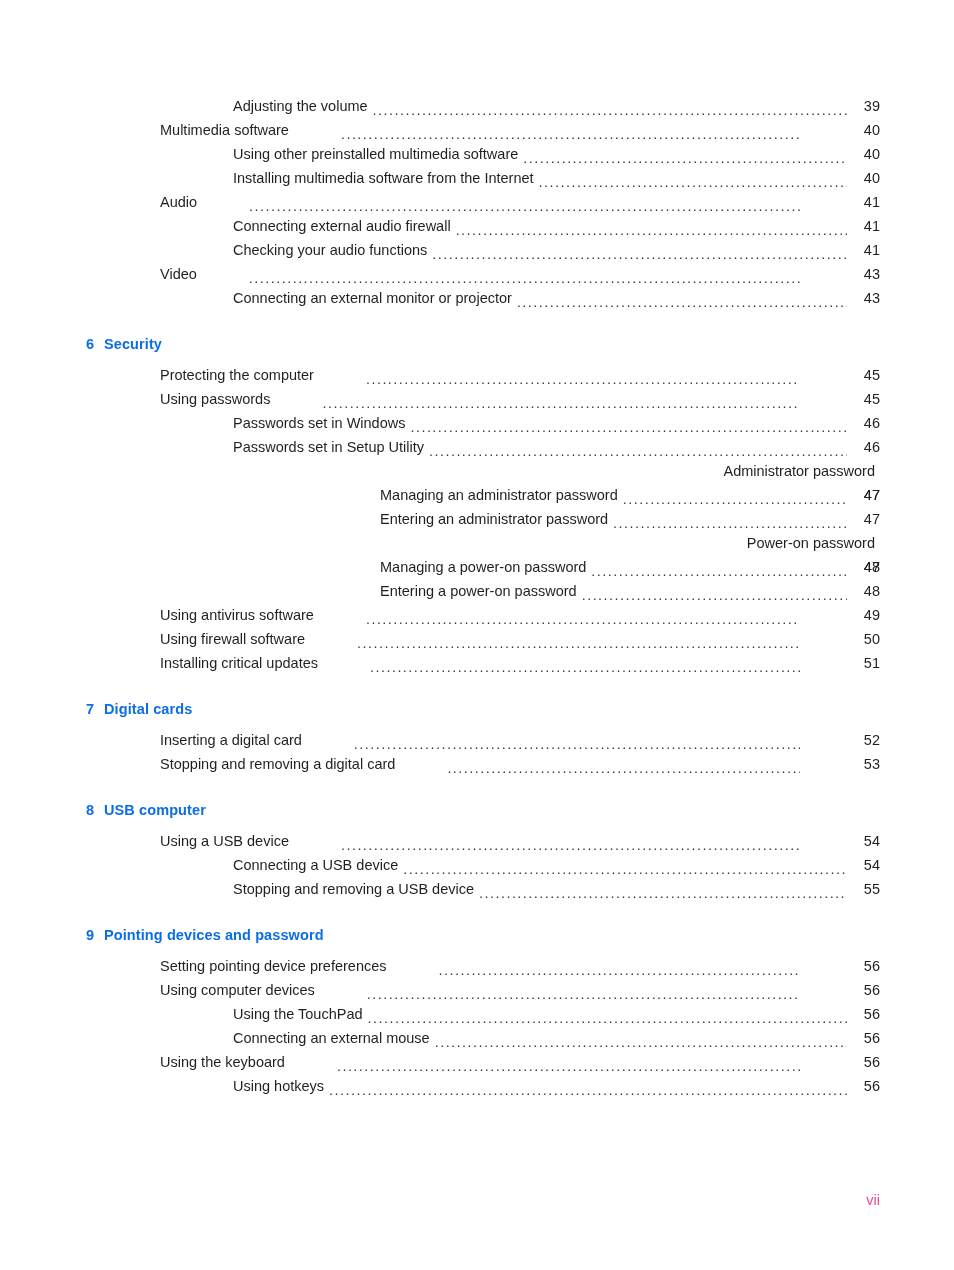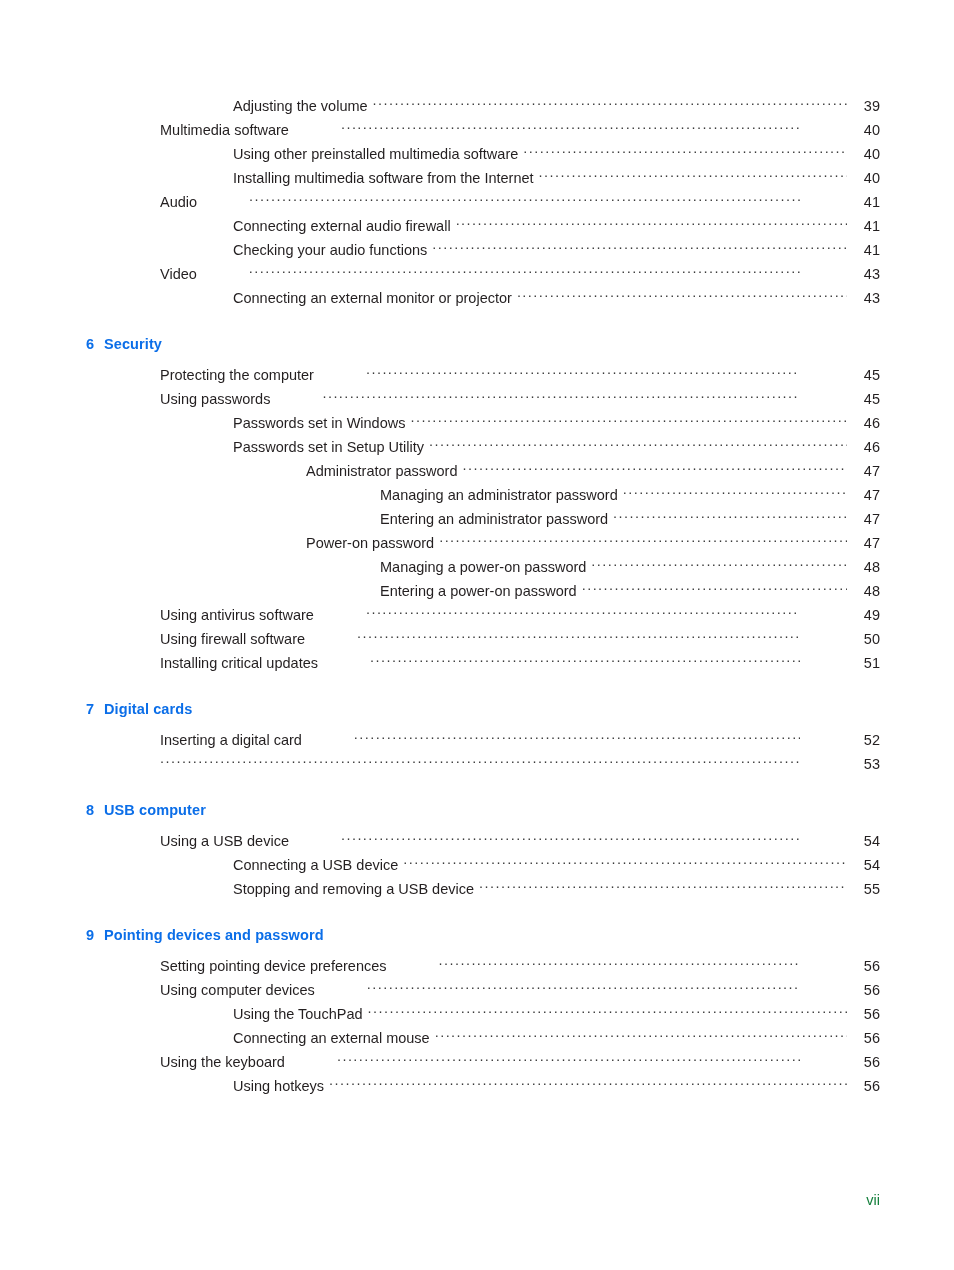--- a/index.html
+++ b/index.html
@@ -47,21 +47,21 @@
     width: 18px;
     flex: 0 0 auto;
   }
   .chapter .ch-title {
     flex: 0 1 auto;
   }
 
   
   .entry {
     display: flex;
-    align-items: flex-start;
+    align-items: flex-end;
     font-size: 14.5px;
     line-height: 24px;
     height: 24px;
     white-space: nowrap;
   }
   .entry .etext {
     flex: 0 0 auto;
     padding-right: 5px;
   }
   .entry .leader {
@@ -84,32 +84,32 @@
   .entry .pnum {
     flex: 0 0 auto;
     width: 26px;
     text-align: right;
     padding-left: 4px;
   }
 
   
   .lvl1 { padding-left: 74px; gap: 47px; }
   .lvl2 { padding-left: 147px; }
-  .lvl3 { padding-left: 220px; }
+  .lvl3 { padding-left: 220px; flex-direction: column; }
   .lvl4 { padding-left: 294px; }
 
   
   #folio {
     position: absolute;
     left: 0;
     top: 1192px;
     width: 880px;
     text-align: right;
     font-size: 14.5px;
-    color: #15803d;
+    color: #ec4899;
   }
 </style>
 </head>
 <body>
 
 <div id="page">
 
   <div id="toc">
       <div class="entry lvl2">
         <span class="etext">Adjusting the volume</span>
@@ -228,20 +228,21 @@
       <div class="chapter">
         <span class="ch-num">7</span>
         <span class="ch-title">Digital cards</span>
       </div>
       <div class="entry lvl1">
         <span class="etext">Inserting a digital card</span>
         <span class="leader"></span>
         <span class="pnum">52</span>
       </div>
       <div class="entry lvl1">
+        <span class="etext">Stopping and removing a digital card</span>
         <span class="leader"></span>
         <span class="pnum">53</span>
       </div>
       <div class="chapter">
         <span class="ch-num">8</span>
         <span class="ch-title">USB computer</span>
       </div>
       <div class="entry lvl1">
         <span class="etext">Using a USB device</span>
         <span class="leader"></span>

